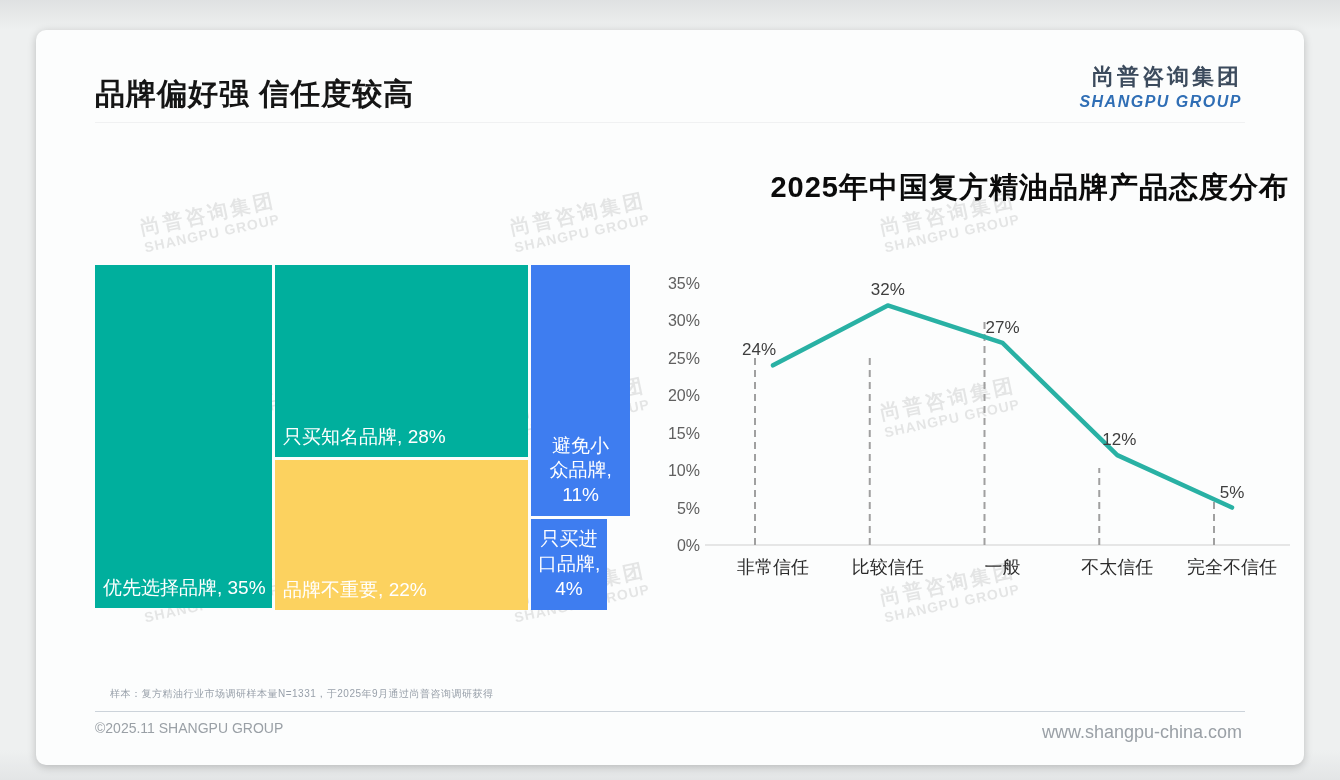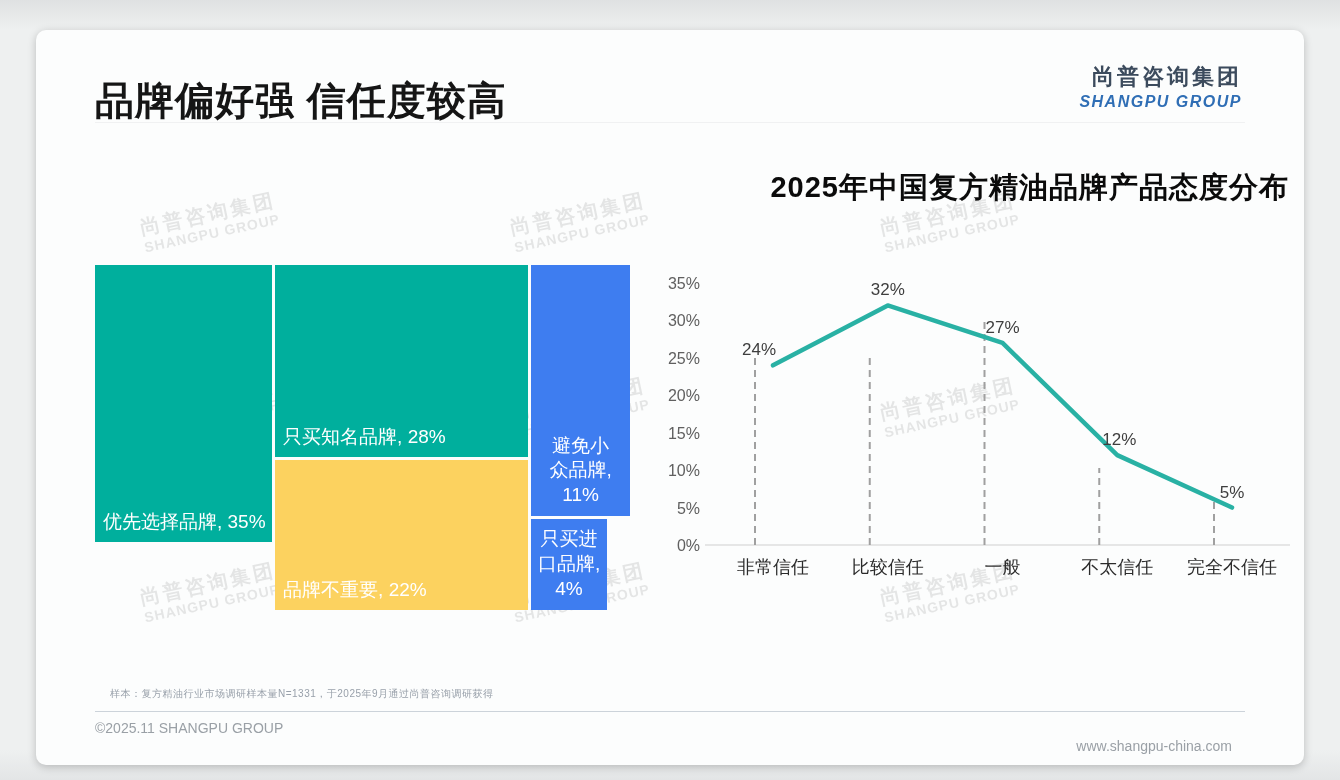--- a/index.html
+++ b/index.html
@@ -17,21 +17,21 @@
   .wm-layer{position:absolute;inset:0;z-index:1;pointer-events:none;}
   .wm{
     position:absolute;width:190px;transform:rotate(-12deg);
     color:rgba(60,60,60,0.12);font-weight:bold;line-height:1.15;
   }
   .wm .cn{font-size:20px;letter-spacing:3px;}
   .wm .en{font-size:14px;letter-spacing:1px;}
   .layer2{position:absolute;inset:0;z-index:2;}
 
   .page-title{
-    position:absolute;left:59px;top:44px;font-size:39px;font-weight:bold;color:#151515;
+    position:absolute;left:59px;top:44px;font-size:30px;font-weight:bold;color:#151515;
     letter-spacing:1px;
   }
   .header-divider{position:absolute;left:59px;top:92px;width:1150px;height:1px;background:#f0f1f2;}
   .logo{position:absolute;right:62px;top:32px;text-align:right;}
   .logo .cn{font-size:22px;font-weight:bold;color:#3c4b5d;letter-spacing:3px;}
   .logo .en{font-size:16px;font-weight:bold;font-style:italic;color:#2f6eb5;letter-spacing:1.5px;margin-top:1px;}
 
   .chart-title{font-size:29px;font-weight:bold;color:#0b0b0b;letter-spacing:1px;white-space:nowrap;}
   .chart-title.left{position:absolute;left:46px;top:138px;}
   .chart-title.right{position:absolute;left:640px;top:138px;width:613px;text-align:right;}
@@ -40,21 +40,21 @@
   .tm-cell{position:absolute;display:flex;color:#ffffff;font-size:19px;box-sizing:border-box;}
   .al-bl{align-items:flex-end;justify-content:flex-start;padding:4px 0 7px 8px;white-space:nowrap;}
   .al-bc{align-items:flex-end;justify-content:center;text-align:center;padding-bottom:8px;white-space:pre-line;line-height:1.3;}
   .al-cc{align-items:center;justify-content:center;text-align:center;white-space:pre-line;line-height:1.3;}
 
   .linechart{position:absolute;left:604px;top:240px;width:664px;height:330px;}
 
   .note{position:absolute;left:74px;top:657px;font-size:10px;color:#98a0aa;letter-spacing:0.5px;}
   .footer-divider{position:absolute;left:59px;top:681px;width:1150px;height:1px;background:#ccd3da;}
   .footer-left{position:absolute;left:59px;top:690px;font-size:14px;color:#9aa0a6;}
-  .footer-right{position:absolute;right:72px;top:692px;font-size:14px;color:#9aa0a6;margin-top:16px;}
+  .footer-right{position:absolute;right:62px;top:692px;font-size:18px;color:#9aa0a6;}
 </style>
 </head>
 <body>
 
 <div class="card">
 
   <div class="wm-layer">
       <div class="wm" style="left: 104px; top: 167px;">
         <div class="cn">尚普咨询集团</div>
         <div class="en">SHANGPU GROUP</div>
@@ -98,21 +98,21 @@
     <div class="header-divider"></div>
 
     <div class="logo">
       <div class="cn">尚普咨询集团</div>
       <div class="en">SHANGPU GROUP</div>
     </div>
 
     <div class="chart-title right">2025年中国复方精油品牌产品态度分布</div>
 
     <div class="treemap">
-        <div class="tm-cell al-bl" style="left: 0px; top: 0px; width: 177.1px; height: 277px; background: rgb(0, 175, 157);">
+        <div class="tm-cell al-bl" style="left: 0px; top: 0px; width: 177.1px; height: 343px; background: rgb(0, 175, 157);">
           <span>优先选择品牌, 35%</span>
         </div>
         <div class="tm-cell al-bl" style="left: 180.1px; top: 0px; width: 253px; height: 191.52px; background: rgb(0, 175, 157);">
           <span>只买知名品牌, 28%</span>
         </div>
         <div class="tm-cell al-bl" style="left: 180.1px; top: 194.52px; width: 253px; height: 150.48px; background: rgb(252, 210, 95);">
           <span>品牌不重要, 22%</span>
         </div>
         <div class="tm-cell al-bc" style="left: 436.1px; top: 0px; width: 99px; height: 250.8px; background: rgb(62, 125, 240);"><span>避免小
 众品牌,

